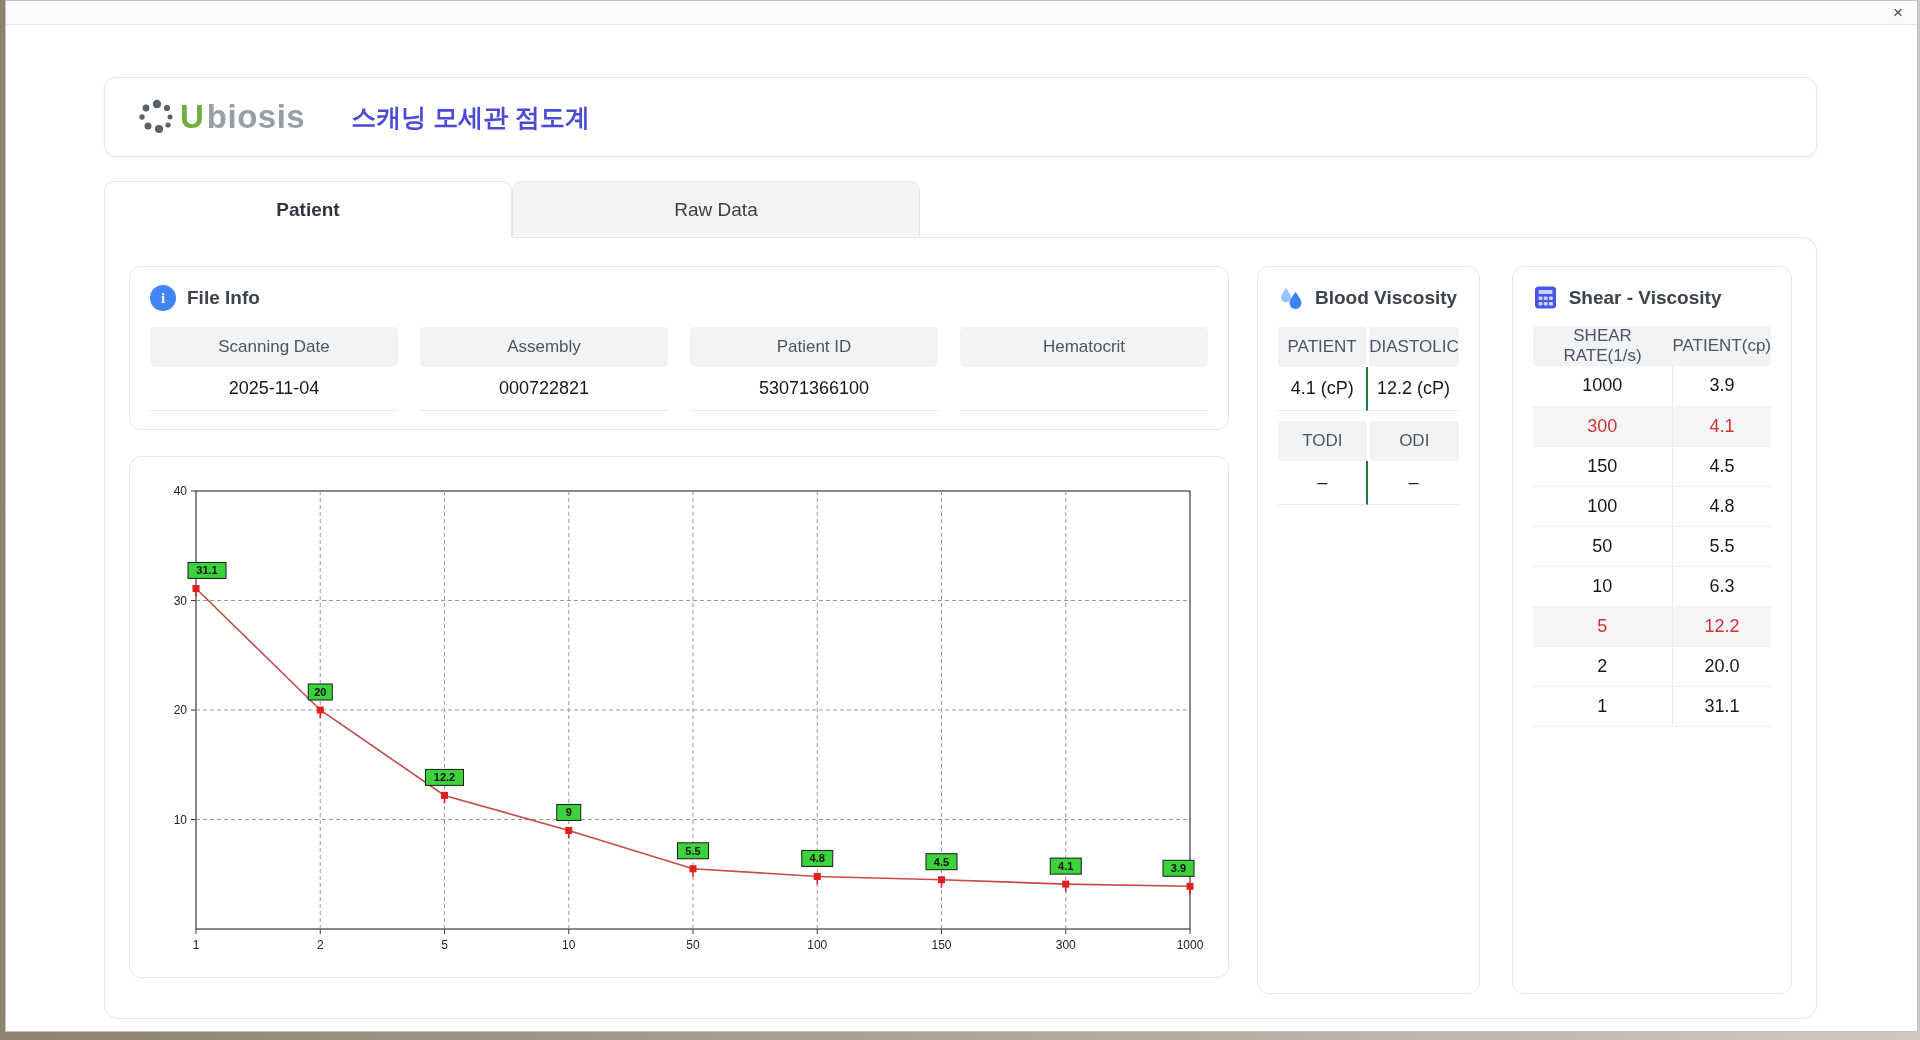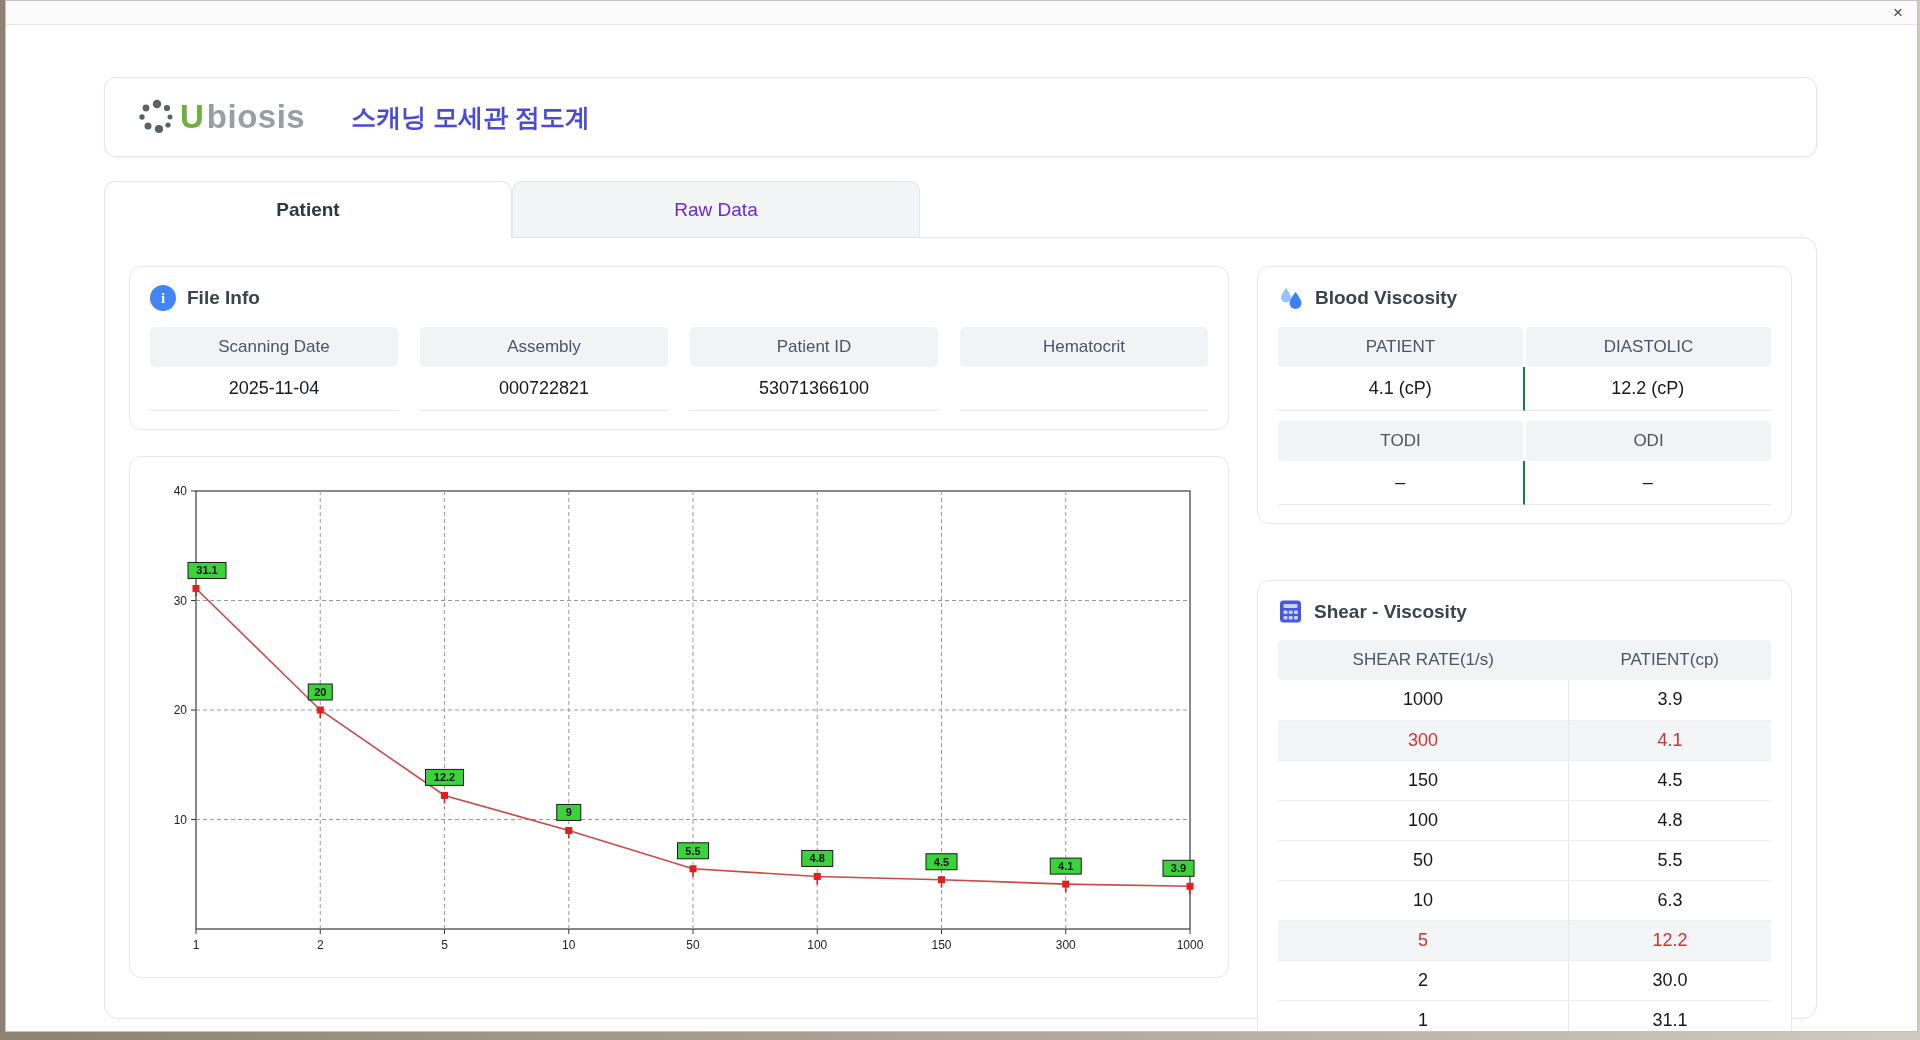--- a/index.html
+++ b/index.html
@@ -32,31 +32,31 @@
   .logo svg { display: block; }
   .logo-u { font-size: 33px; font-weight: bold; color: #6fae3f; }
   .logo-rest { font-size: 33px; font-weight: 600; color: #989ea5; letter-spacing: .5px; }
   .app-title { font-size: 25px; font-weight: bold; color: #4a4ad8; }
 
   
   .tabs { display: flex; position: relative; z-index: 2; }
   .tab {
     width: 408px; height: 56px; border: 1px solid #e3e6ea; border-bottom: none;
     border-radius: 10px 10px 0 0; display: flex; align-items: center; justify-content: center;
-    font-size: 19px; background: #f3f4f6; color: #6d28d9; cursor: pointer;
+    font-size: 19px; background: #f3f4f6; color: #404040; cursor: pointer;
   }
   .tab.active { background: #fff; color: #2f3640; font-weight: bold; margin-bottom: -1px; height: 57px; }
 
   
   .content-card {
     border: 1px solid #e3e6ea; border-radius: 0 14px 14px 14px;
     padding: 28px 24px 24px; display: flex; gap: 28px; height: 782px; background: #fff;
   }
   .left-col { width: 1100px; display: flex; flex-direction: column; gap: 26px; }
-  .right-col { flex: 1; display: flex; flex-direction: column; gap: 56px; }
+  .right-col { flex: 1; display: flex; flex-direction: row; gap: 32px; }
   .card { border: 1px solid #e5e8ec; border-radius: 12px; padding: 18px 20px; background: #fff; }
   .card-title { display: flex; align-items: center; gap: 11px; margin-bottom: 16px; }
   .card-title h3 { font-size: 19px; color: #3b434d; font-weight: bold; }
 
   
   .fields { display: flex; gap: 22px; }
   .field { flex: 1; }
   .field-label {
     background: #f2f3f5; border-radius: 5px; height: 40px;
     display: flex; align-items: center; justify-content: center;
@@ -324,21 +324,21 @@
               <tr>
                   <td>10</td>
                   <td>6.3</td>
                 </tr>
               <tr class="hl">
                   <td>5</td>
                   <td>12.2</td>
                 </tr>
               <tr>
                   <td>2</td>
-                  <td>30.0</td>
+                  <td>20.0</td>
                 </tr>
               <tr>
                   <td>1</td>
                   <td>31.1</td>
                 </tr>
             </tbody>
           </table>
         </section>
 
       </div>

